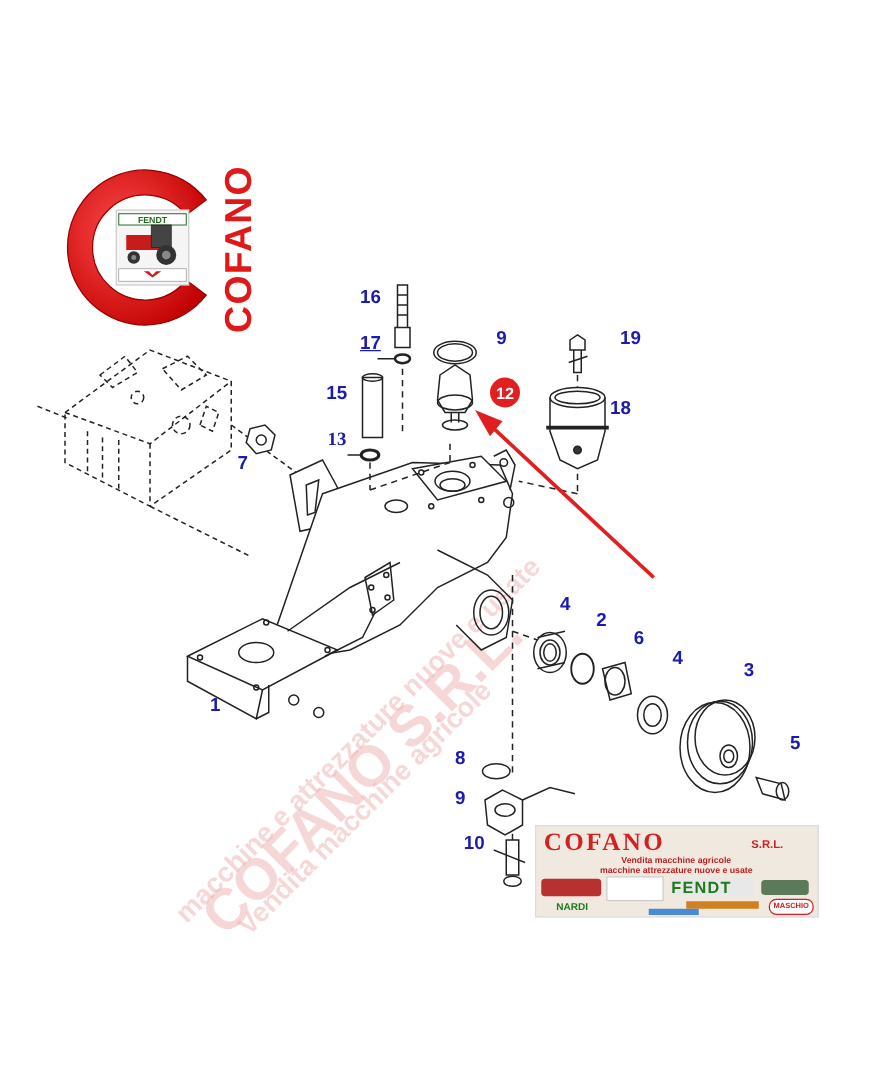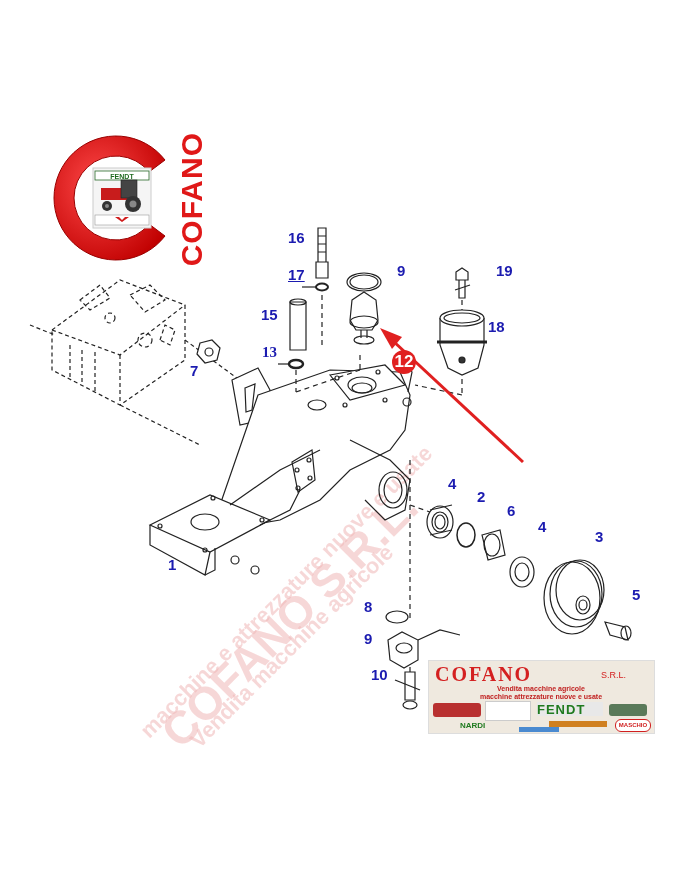--- a/index.html
+++ b/index.html
@@ -1,24 +1,24 @@
 <!DOCTYPE html>
 <html><head>
 <meta charset="utf-8">
 <style>
   html,body{margin:0;padding:0;background:#ffffff;}
   body{width:700px;height:869px;position:relative;overflow:hidden;font-family:"Liberation Sans",sans-serif;}
   #stage{position:absolute;left:0;top:0;width:700px;height:869px;}
   .callout{position:absolute;font-family:"Liberation Sans",sans-serif;font-size:15px;font-weight:bold;color:#1b1bb0;}
-  .badge{position:absolute;width:24px;height:24px;border-radius:50%;background:#e02020;color:#fff;font-weight:bold;font-size:17px;display:flex;align-items:center;justify-content:center;margin-top:48px;}
+  .badge{position:absolute;width:24px;height:24px;border-radius:50%;background:#e02020;color:#fff;font-weight:bold;font-size:13px;display:flex;align-items:center;justify-content:center;}
   .logo-text{position:absolute;color:#e01818;font-weight:bold;font-size:30px;font-family:"Liberation Sans",sans-serif;writing-mode:vertical-rl;transform:rotate(180deg);letter-spacing:1px;}
   .wm{position:absolute;color:#f0b8b8;font-weight:bold;font-family:"Liberation Sans",sans-serif;transform-origin:left top;opacity:0.55;white-space:nowrap;}
   .banner{position:absolute;left:428px;top:660px;width:225px;height:72px;background:#efe9df;border:1px solid #ddd;}
   .banner .title{position:absolute;left:6px;top:2px;color:#d42020;font-weight:bold;font-size:20px;letter-spacing:2px;font-family:"Liberation Serif",serif;}
-  .banner .srl{position:absolute;left:172px;top:9px;color:#d42020;font-weight:normal;font-size:9px;}
+  .banner .srl{position:absolute;left:172px;top:9px;color:#d42020;font-weight:bold;font-size:9px;}
   .banner .sub{position:absolute;left:4px;top:24px;width:216px;color:#c02020;font-size:7px;font-weight:bold;text-align:center;line-height:8px;}
   .banner .brand{position:absolute;font-size:8px;font-weight:bold;}
 </style>
 </head>
 <body>
 
 <div id="stage">
 
   <div class="wm" style="left:150px;top:720px;font-size:46px;transform:rotate(-45deg);">COFANO S.R.L.</div>
   <div class="wm" style="left:185px;top:735px;font-size:22px;transform:rotate(-45deg);">Vendita macchine agricole</div>
@@ -213,18 +213,18 @@
     <div class="title">COFANO</div>
     <div class="srl">S.R.L.</div>
     <div class="sub">
       <div>Vendita macchine agricole</div>
       <div>macchine attrezzature nuove e usate</div>
     </div>
     <div style="position:absolute;left:4px;top:42px;width:48px;height:14px;background:#b83030;border-radius:3px;"></div>
     <div style="position:absolute;left:56px;top:40px;width:44px;height:18px;background:#fff;border:1px solid #ccc;"></div>
     <div class="brand" style="left:108px;top:41px;width:66px;height:14px;background:#e8e8e8;color:#1f7a1f;font-size:13px;letter-spacing:1px;">FENDT</div>
     <div style="position:absolute;left:180px;top:43px;width:38px;height:12px;background:#5a7a5a;border-radius:3px;"></div>
-    <div class="brand" style="left:19px;top:60px;color:#1f7a1f;padding-left:12px;">NARDI</div>
+    <div class="brand" style="left:4px;top:60px;color:#1f7a1f;padding-left:12px;">NARDI</div>
     <div style="position:absolute;left:120px;top:60px;width:58px;height:6px;background:#d08020;"></div>
     <div style="position:absolute;left:90px;top:66px;width:40px;height:5px;background:#4a8ad0;"></div>
     <div class="brand" style="left:186px;top:58px;width:34px;height:11px;background:#fff;border:1px solid #d02020;border-radius:6px;color:#d02020;font-size:6px;text-align:center;line-height:11px;">MASCHIO</div>
   </div>
 </div>
 
 </body></html>

